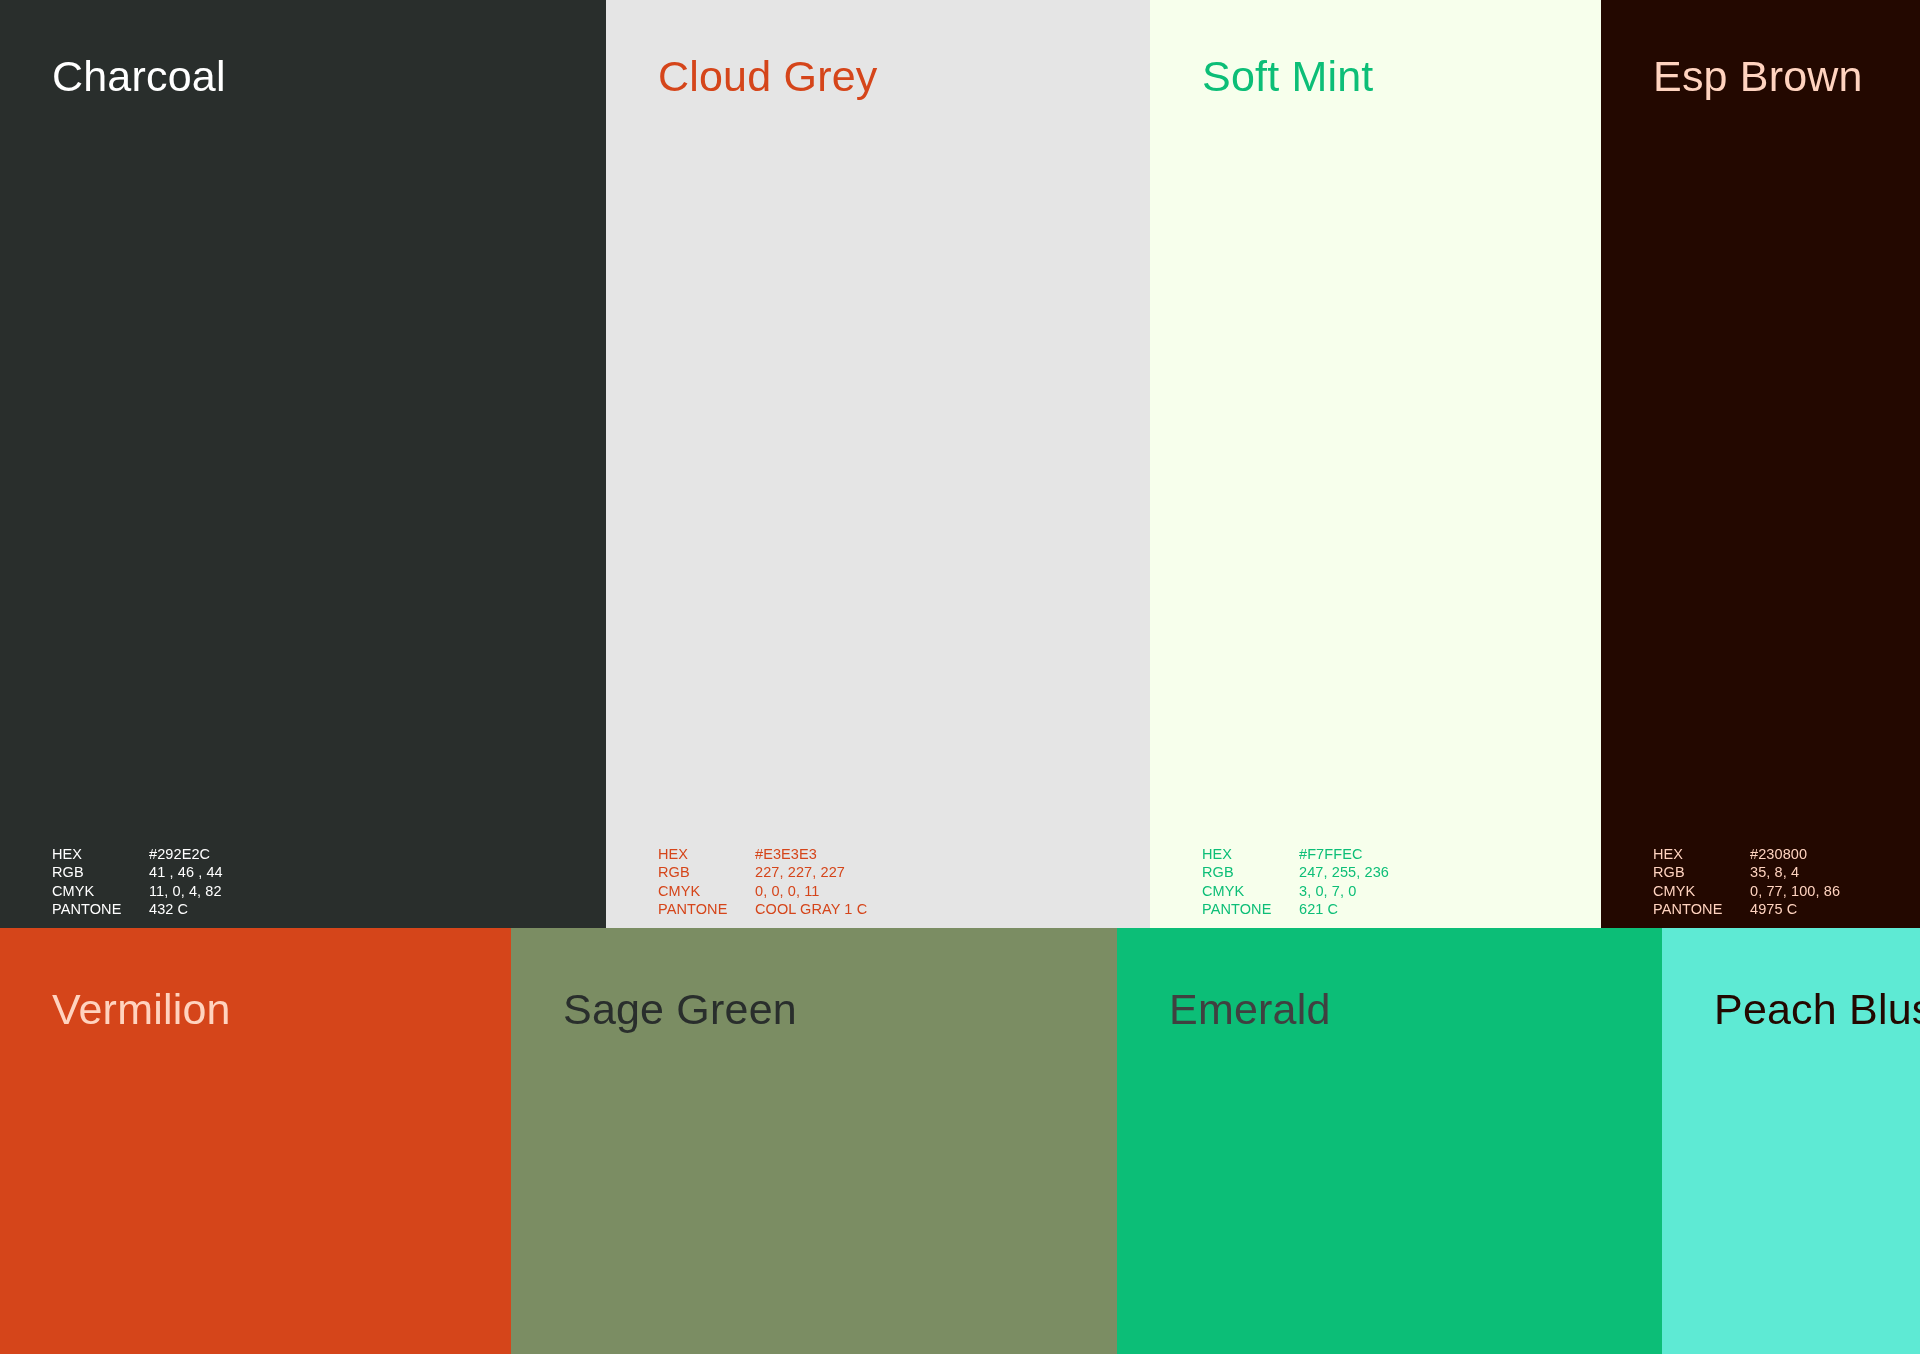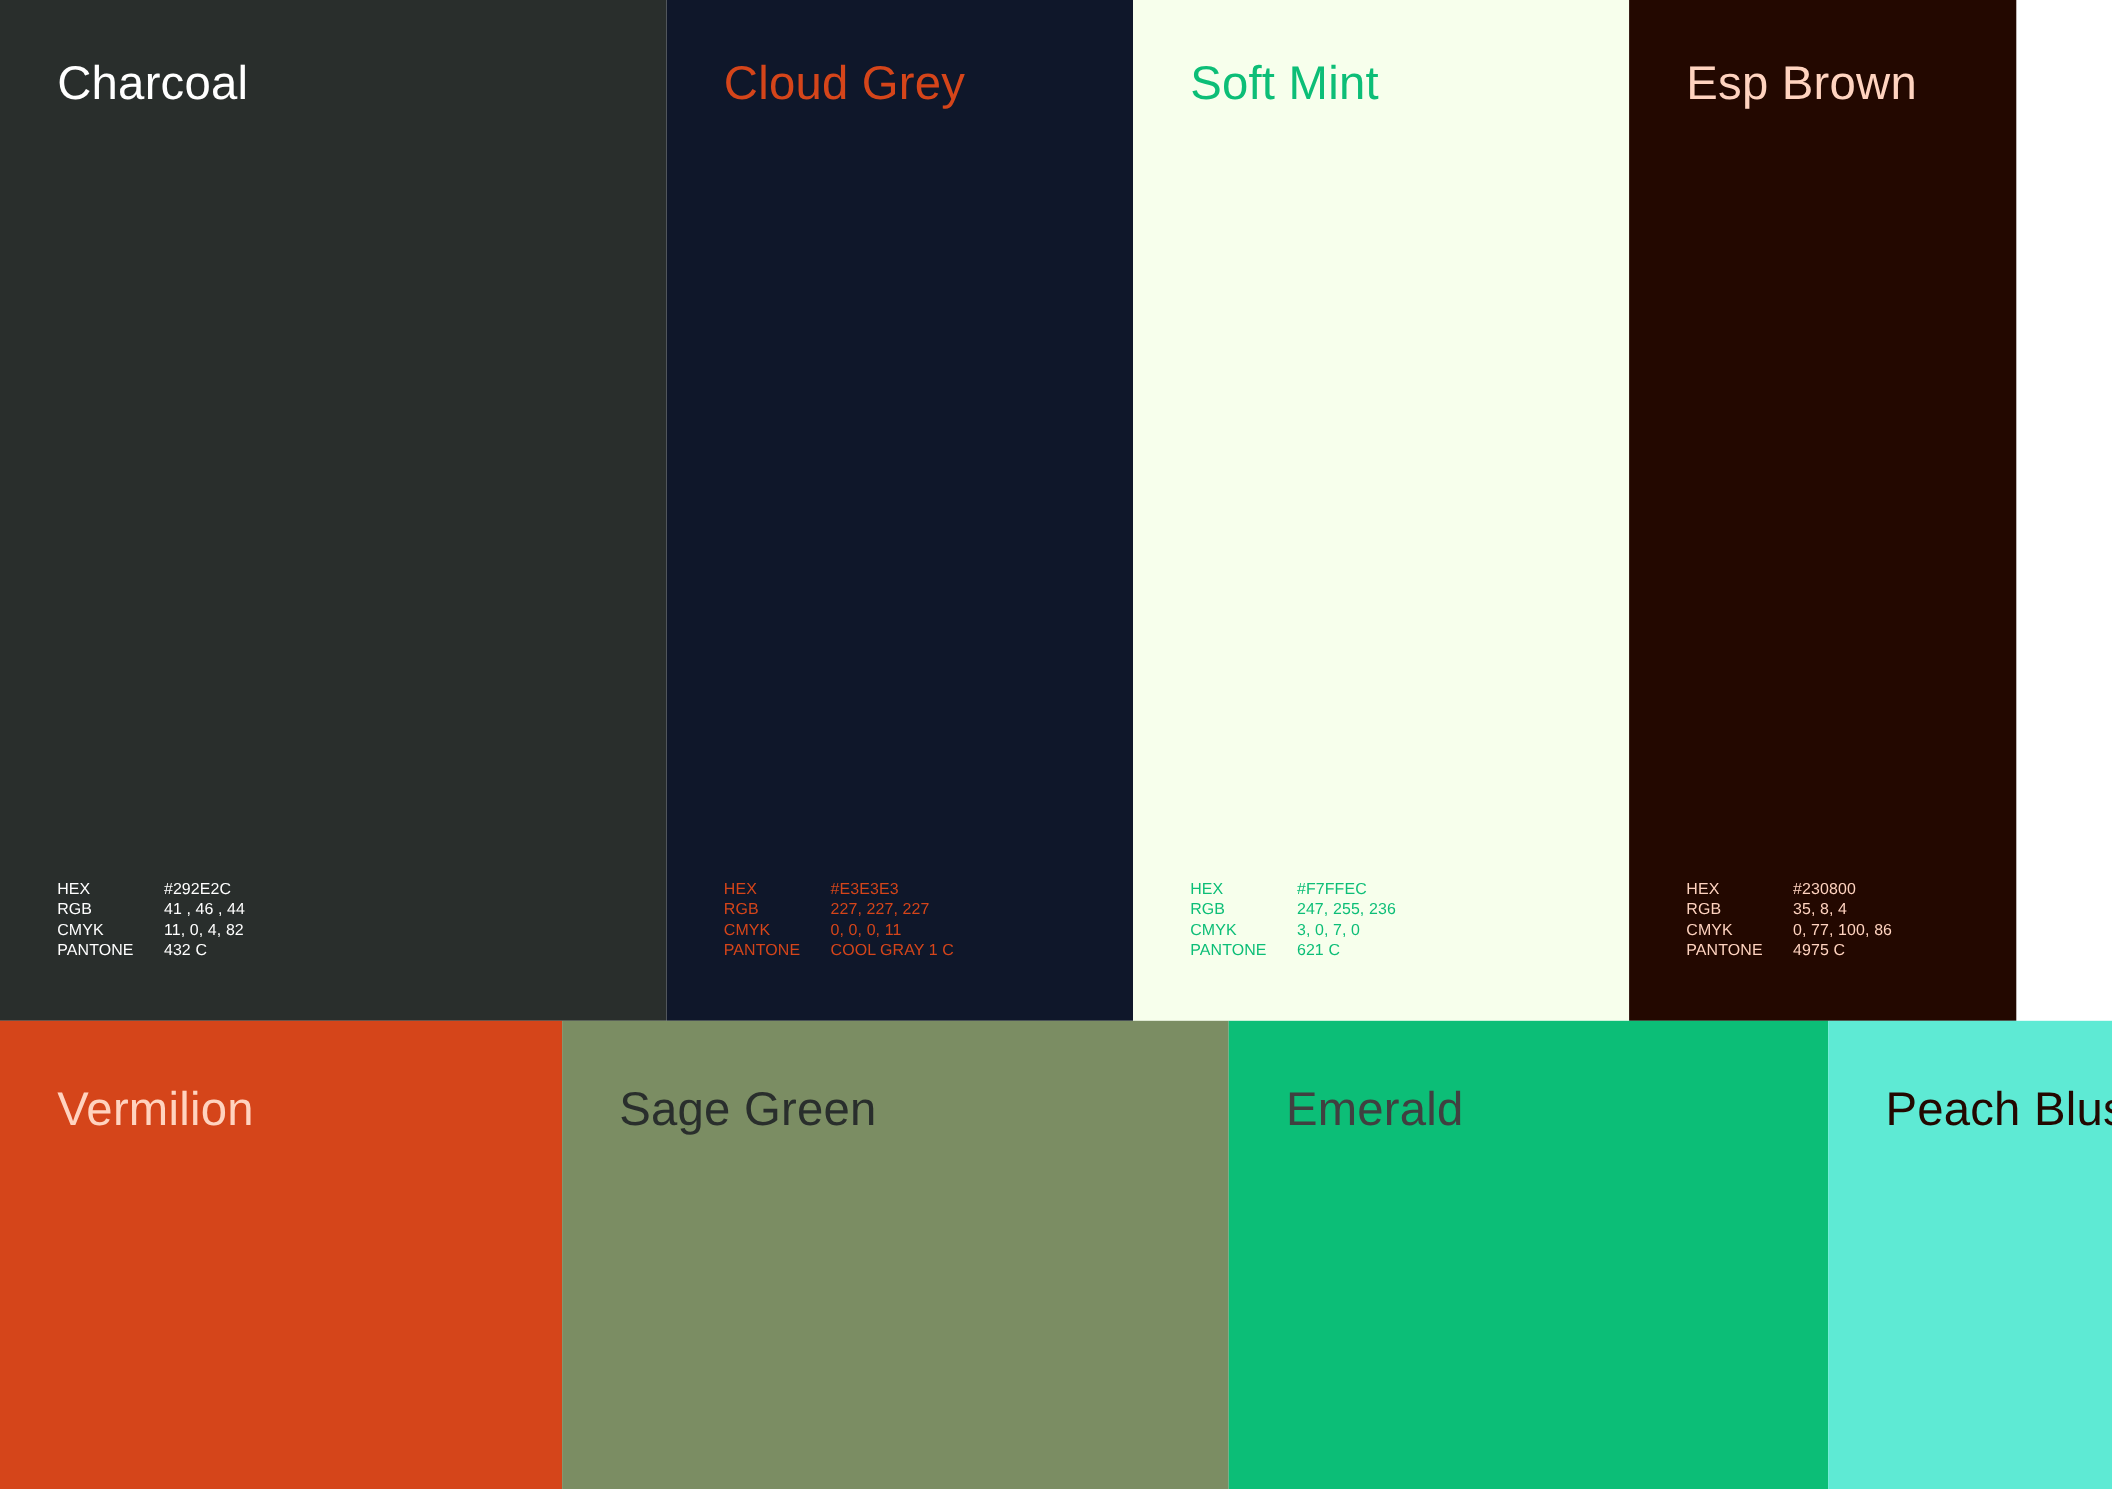--- a/index.html
+++ b/index.html
@@ -35,20 +35,21 @@
   }
   .row-top .swatch-title    { top:55px; }
   .row-bottom .swatch-title { top:60px; }
 
   .specs {
     position:absolute;
     left:52px;
     font-size:14.5px;
     line-height:18.4px;
     letter-spacing:0.1px;
+    margin-top:45px;
   }
   .row-top .specs    { top:800px; }
 
   .spec-row { display:flex; white-space:nowrap; }
   .spec-key { width:97px; flex:0 0 97px; }
   .spec-val { flex:0 0 auto; }
 </style>
 </head>
 <body>
 
@@ -71,21 +72,21 @@
           <span class="spec-key">CMYK</span>
           <span class="spec-val">11, 0, 4, 82</span>
         </div>
         <div class="spec-row">
           <span class="spec-key">PANTONE</span>
           <span class="spec-val">432 C</span>
         </div>
       </div>
     </div>
 
-    <div class="swatch" style="width: 424px; background: #0f172a; color: rgb(213, 69, 26);">
+    <div class="swatch" style="width: 544px; background: #e5e5e5; color: rgb(213, 69, 26);">
       <div class="swatch-title">Cloud Grey</div>
       <div class="specs">
         <div class="spec-row">
           <span class="spec-key">HEX</span>
           <span class="spec-val">#E3E3E3</span>
         </div>
         <div class="spec-row">
           <span class="spec-key">RGB</span>
           <span class="spec-val">227, 227, 227</span>
         </div>

